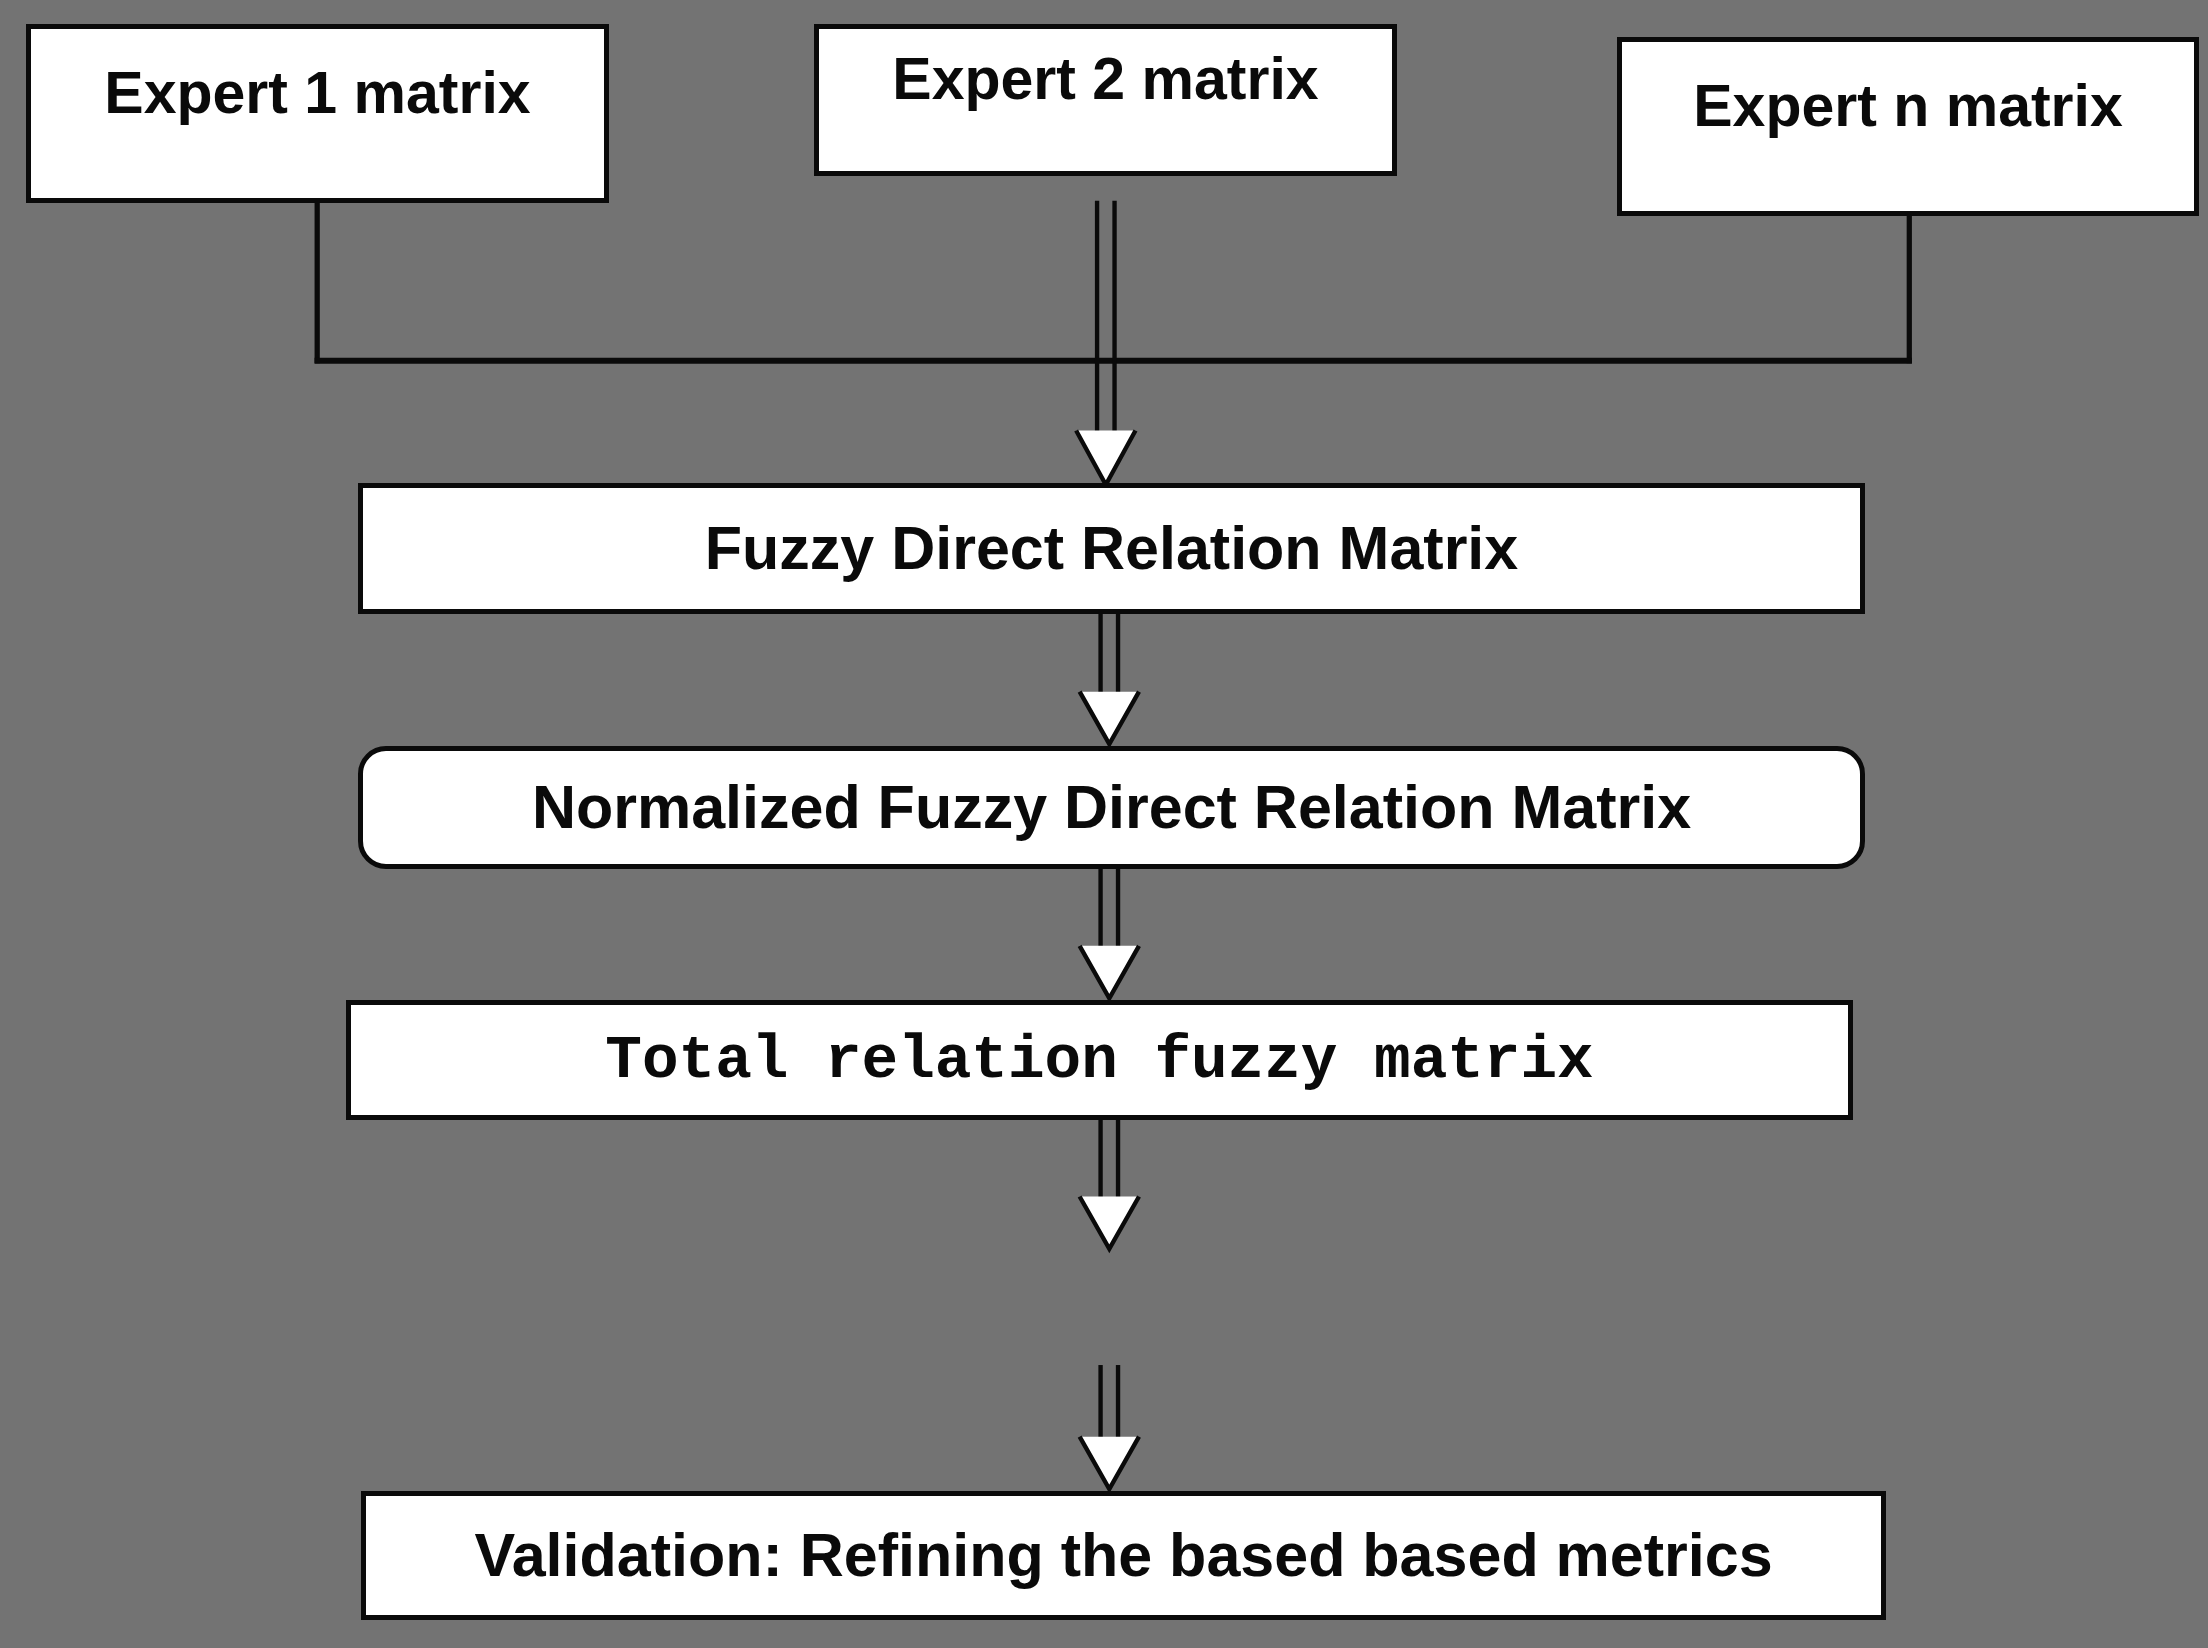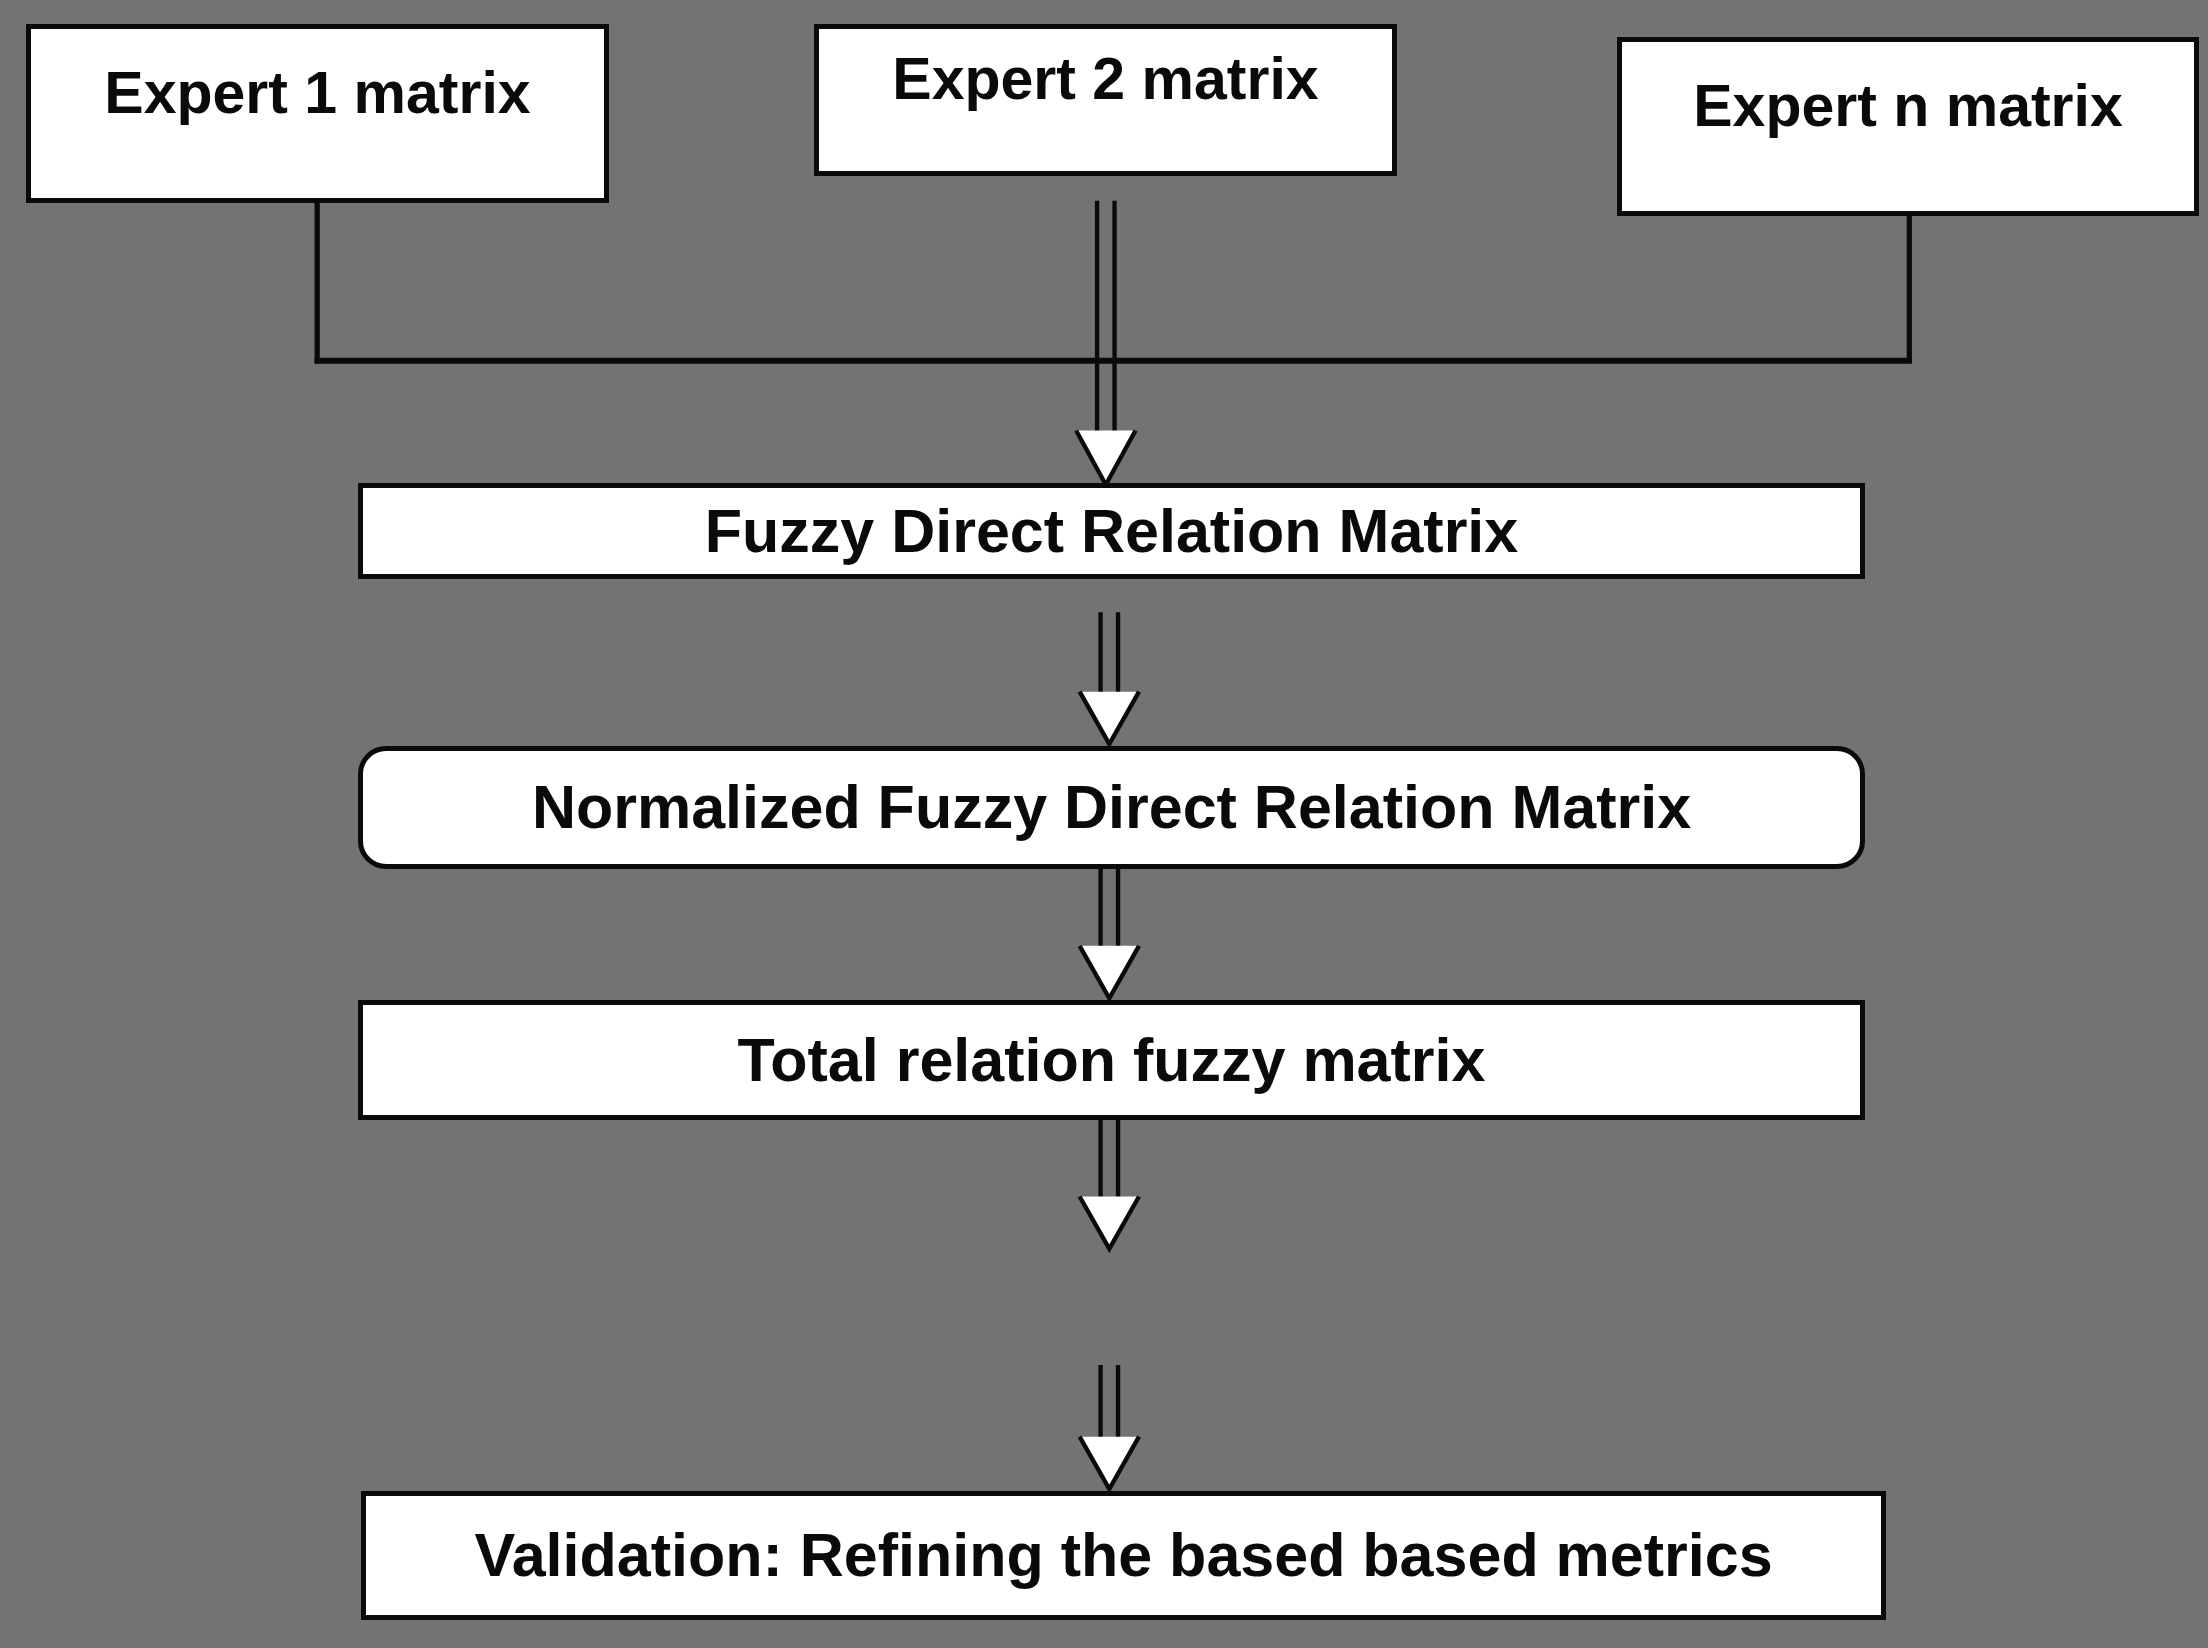--- a/index.html
+++ b/index.html
@@ -96,29 +96,29 @@
   </div>
 
   <div class="box expert-box" style="left:814px; top:23.6px; width:583px; height:152px;">
     <span>Expert 2 matrix</span>
   </div>
 
   <div class="box expert-box" style="left:1617px; top:37px; width:582px; height:179px;">
     <span>Expert n matrix</span>
   </div>
 
-  <div class="box flow-box" style="left:358px; top:483px; width:1507px; height:96px;align-items:center;">
+  <div class="box flow-box" style="left:358px; top:483px; width:1507px; height:131px;align-items:center;">
     <span>Fuzzy Direct Relation Matrix</span>
   </div>
 
   <div class="box flow-box" style="left:358px; top:746px; width:1507px; height:123px;border-radius:28px;">
     <span>Normalized Fuzzy Direct Relation Matrix</span>
   </div>
 
-  <div class="box flow-box" style="left:358px; top:1000px; width:1507px; height:120px;">
+  <div class="box flow-box" style="left:346px; top:1000px; width:1507px; height:120px;font-family:Liberation Mono, monospace;">
     <span>Total relation fuzzy matrix</span>
   </div>
 
 
   <div class="box flow-box" style="left:361px; top:1491px; width:1525px; height:129px;">
     <span>Validation: Refining the based based metrics</span>
   </div>
 
 </div>
 

